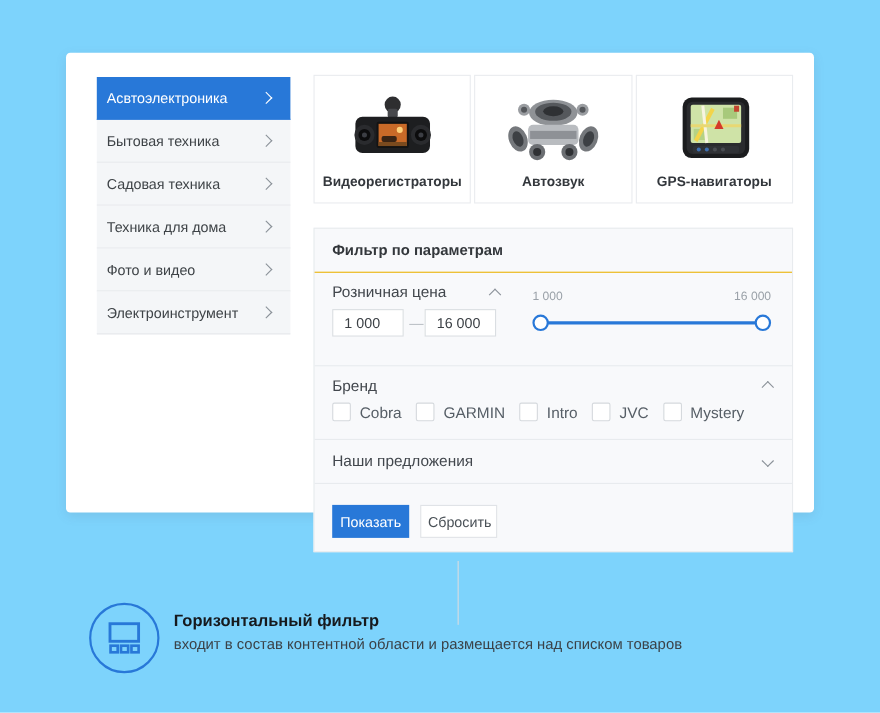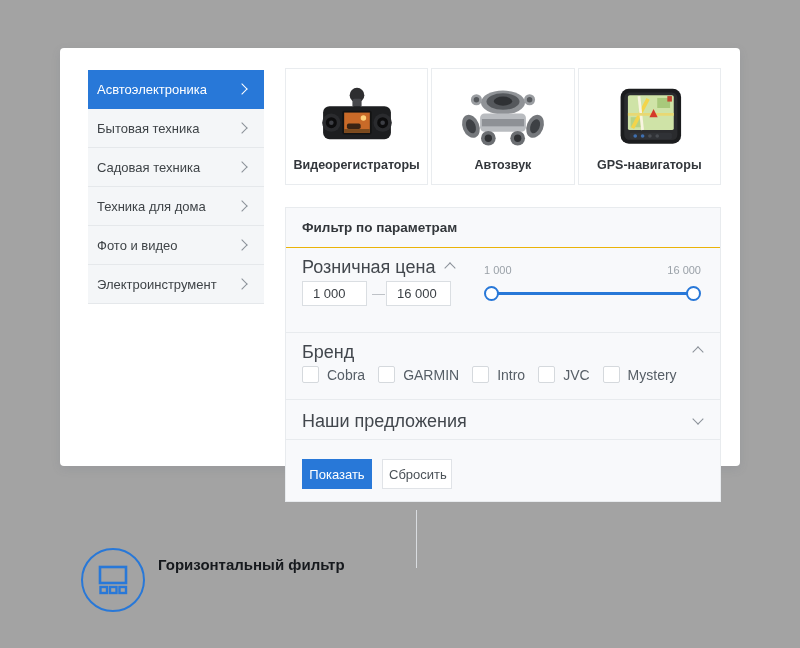--- a/index.html
+++ b/index.html
@@ -1,16 +1,16 @@
 <!DOCTYPE html>
 <html><head>
 <meta charset="utf-8">
 <style>
   html,body{margin:0;padding:0;}
-  .page{position:relative;width:800px;height:648px;background:#a3a3a3;
+  .page{position:relative;width:800px;height:648px;background:#7dd3fc;
         font-family:"Liberation Sans",sans-serif;overflow:hidden;}
   .card{position:absolute;left:60px;top:48px;width:680px;height:418px;background:#ffffff;
         border-radius:4px;box-shadow:0 3px 10px rgba(90,100,120,0.14);}
 
   
   .sidebar{position:absolute;left:88px;top:70px;width:176px;}
   .side-item{height:39px;display:flex;align-items:center;justify-content:space-between;
              padding:0 18px 0 9px;background:#f4f6f8;border-bottom:1px solid #e5e8eb;
              font-size:13px;color:#3e4347;cursor:pointer;box-sizing:border-box;}
   .side-item.active{background:#2878d8;color:#ffffff;border-bottom:1px solid #2878d8;}
@@ -32,21 +32,21 @@
   
   .panel{position:absolute;left:285px;top:207px;width:436px;height:295px;background:#f8f9fb;
          border:1px solid #e8ebee;box-sizing:border-box;}
   .panel-header{height:39px;display:flex;align-items:center;padding-left:16px;
                 border-bottom:1px solid #eab308;font-size:13.5px;font-weight:bold;color:#33373b;}
   .sec{position:relative;border-bottom:1px solid #e8ebee;}
   .sec-price{height:84px;}
   .sec-offers{height:39px;}
   .sec-brand{height:66px;}
   .sec-buttons{height:64px;border-bottom:none;}
-  .sec-label{position:absolute;left:16px;top:9px;font-size:18px;color:#42474d;}
+  .sec-label{position:absolute;left:16px;top:9px;font-size:14px;color:#42474d;}
   .offers-label{top:11px;}
   .price-chev{position:absolute;left:160px;top:16px;cursor:pointer;}
   .right-chev{position:absolute;right:18px;top:15px;cursor:pointer;}
   .price-input{position:absolute;top:33px;width:65px;height:25px;border:1px solid #dadee2;
                background:#ffffff;font-family:"Liberation Sans",sans-serif;font-size:13px;
                color:#3c4146;padding:0 0 0 10px;box-sizing:border-box;outline:none;}
   .price-input.min{left:16px;}
   .price-input.max{left:100px;}
   .price-dash{position:absolute;left:86px;top:38px;font-size:13px;color:#b6bbc0;}
   .slider-wrap{position:absolute;left:198px;top:16px;width:217px;height:44px;}
@@ -234,13 +234,14 @@
   <div class="connector"></div>
   <div class="ann-circle">
     <svg width="36" height="30" viewBox="0 0 36 30">
       <rect x="5" y="2" width="26" height="16" fill="none" stroke="#2878d8" stroke-width="2.6"></rect>
       <rect x="5.5" y="22" width="6.5" height="6" fill="none" stroke="#2878d8" stroke-width="2.4"></rect>
       <rect x="15" y="22" width="6.5" height="6" fill="none" stroke="#2878d8" stroke-width="2.4"></rect>
       <rect x="24.5" y="22" width="6.5" height="6" fill="none" stroke="#2878d8" stroke-width="2.4"></rect>
     </svg>
   </div>
   <div class="ann-title">Горизонтальный фильтр</div>
+  <div class="ann-desc">входит в состав контентной области и размещается над списком товаров</div>
 </div>
 
 </body></html>

